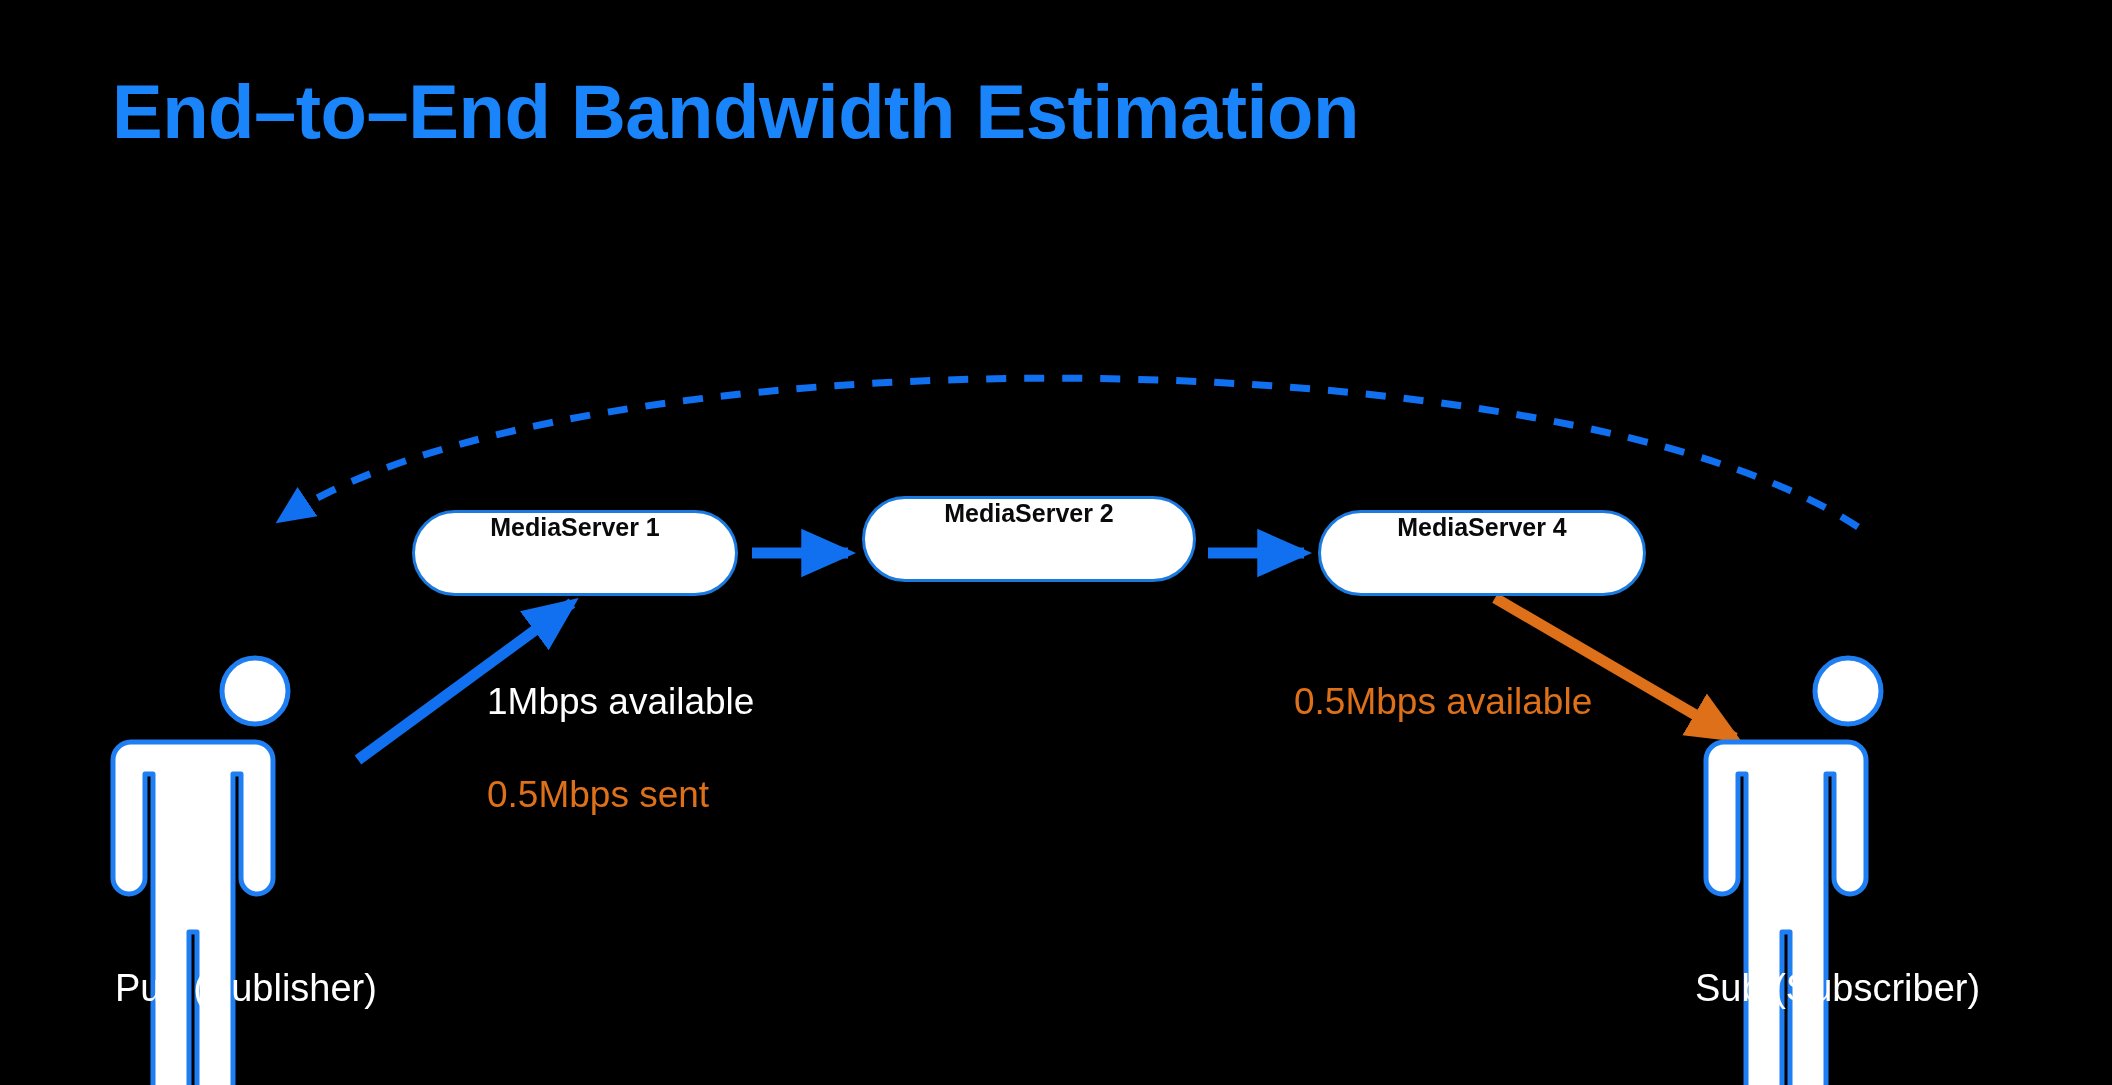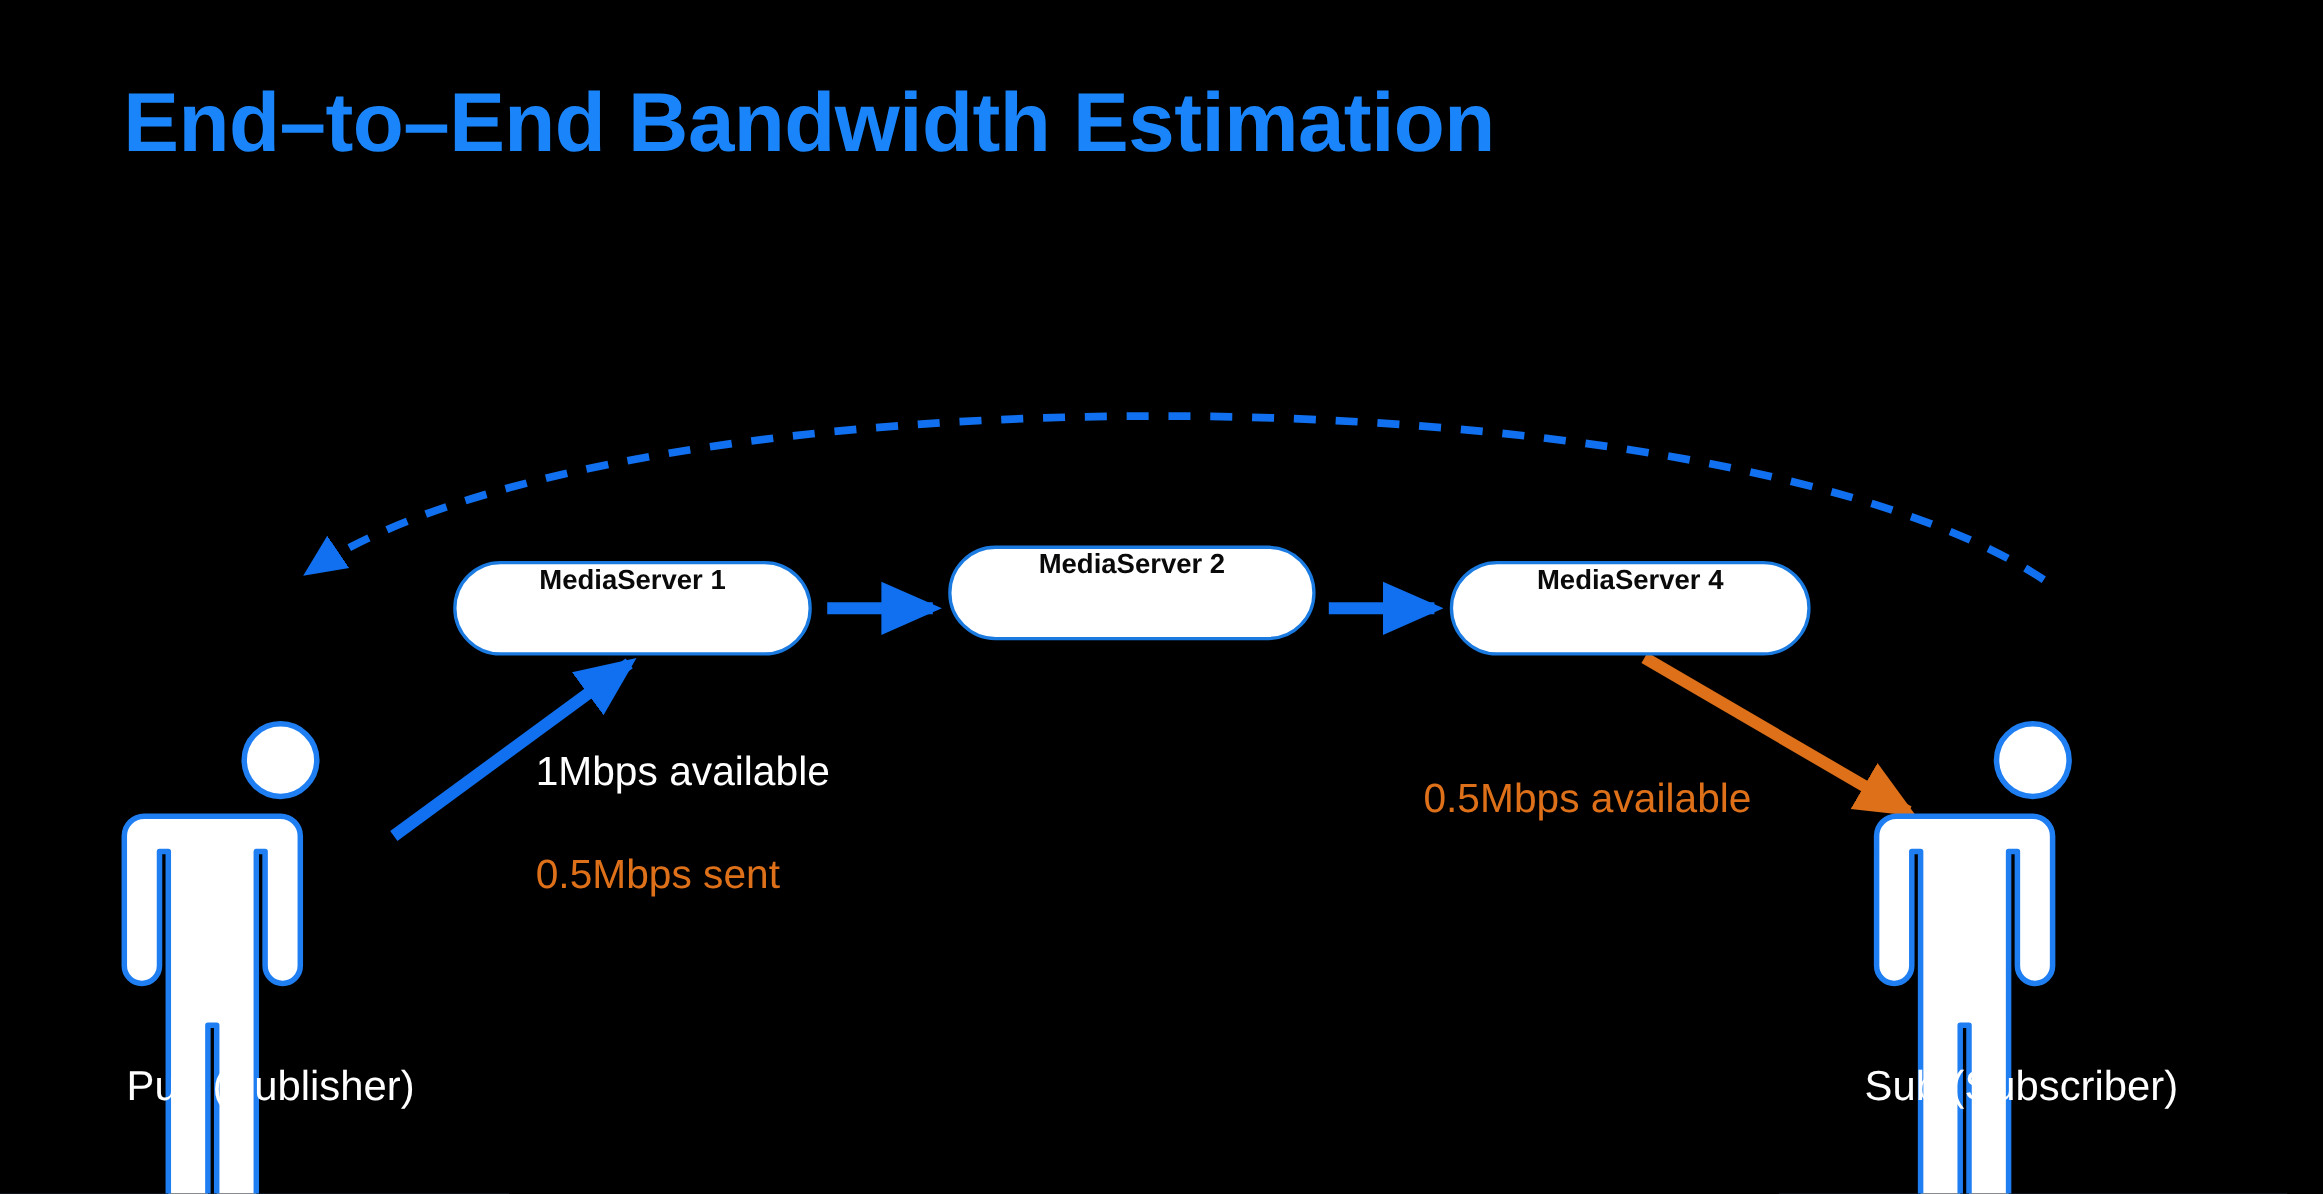--- a/index.html
+++ b/index.html
@@ -148,18 +148,18 @@
     <span class="ms-label">MediaServer 2</span>
   </div>
 
   <div class="ms-box" style="left:1318px; top:510px; width:328px;">
     <span class="ms-label">MediaServer 4</span>
   </div>
 
   <div class="metric white" style="left:487px; top:681px;">1Mbps available</div>
   <div class="metric orange" style="left:487px; top:774px;">0.5Mbps sent</div>
 
-  <div class="metric orange" style="left:1294px; top:681px;margin-top:24px;">0.5Mbps available</div>
+  <div class="metric orange" style="left:1294px; top:681px;">0.5Mbps available</div>
 
   <div class="person-label" style="left:115px; top:967px;">Pub (Publisher)</div>
   <div class="person-label" style="left:1695px; top:967px;">Sub (Subscriber)</div>
 
 </div>
 
 </body></html>

